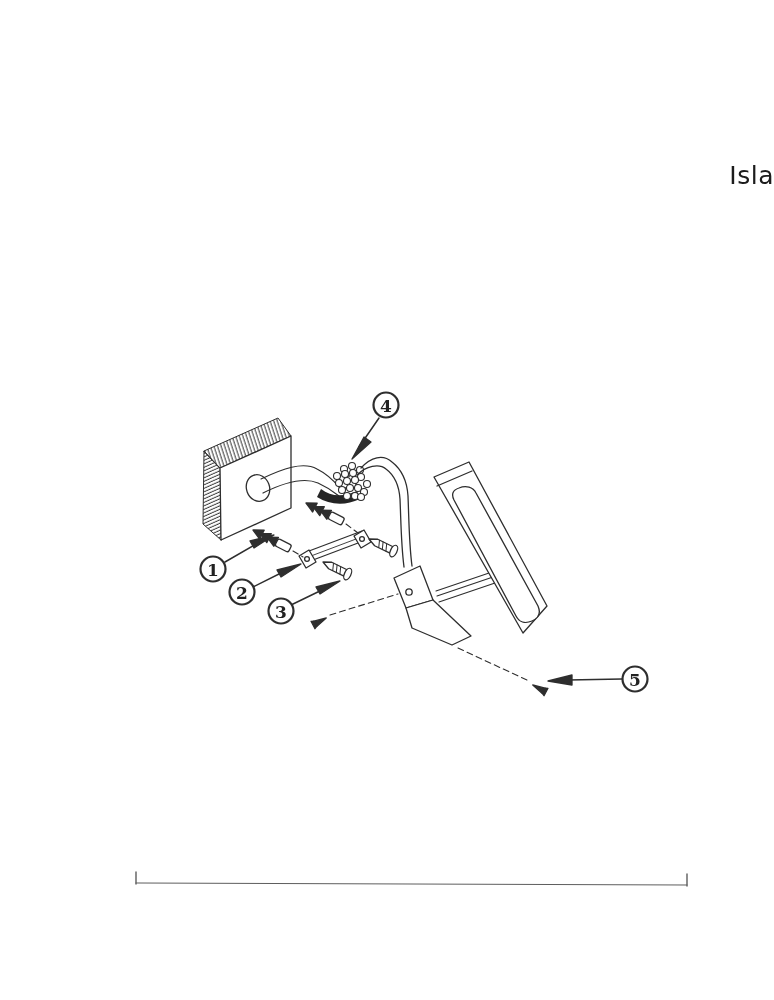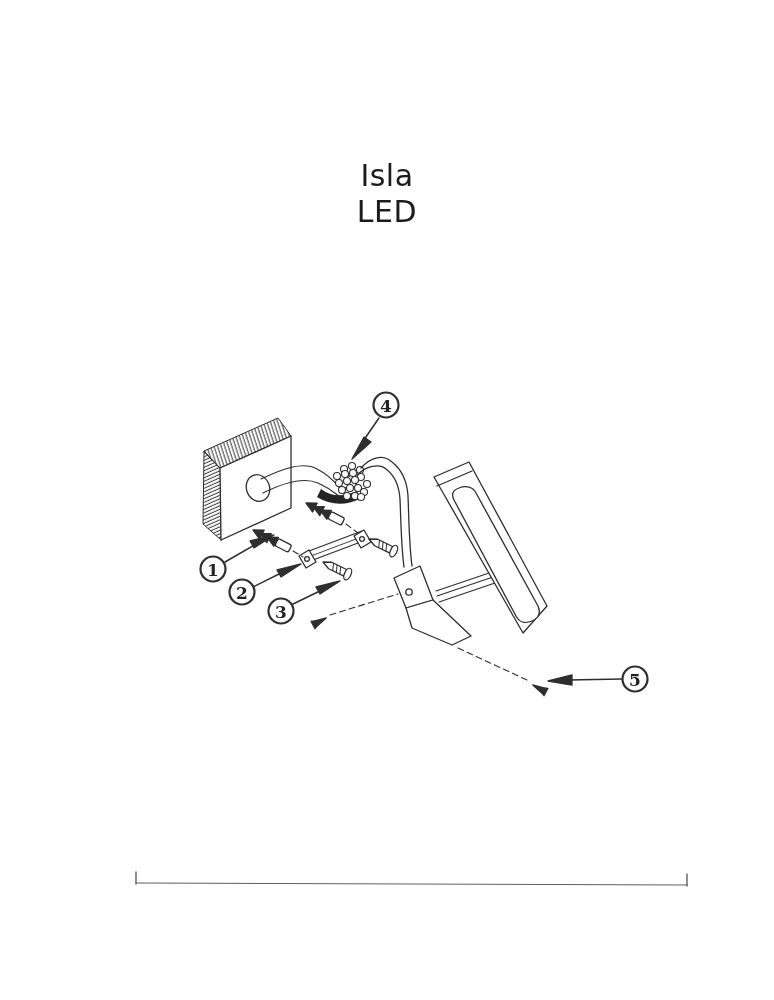--- a/index.html
+++ b/index.html
@@ -7,23 +7,23 @@
     position:relative;
     width:774px;height:1000px;
     margin:0 auto;
     background:#ffffff;
     font-family:"DejaVu Sans","Liberation Sans",sans-serif;
     overflow:hidden;
   }
   .title-block{
     position:absolute;
     top:158px;left:0;right:0;
-    text-align:center;
+    text-align:right;
     color:#1c1c1c;
-    font-size:30px;
+    font-size:25px;
     line-height:36px;
     letter-spacing:0.5px;
   }
   .diagram-svg{
     position:absolute;
     top:0;left:0;
     width:774px;height:1000px;
   }
   .diagram-svg path, .diagram-svg line, .diagram-svg ellipse, .diagram-svg circle, .diagram-svg polyline{
     vector-effect:none;
@@ -36,21 +36,20 @@
     stroke:none;
   }
 </style>
 </head>
 <body>
 
 <div class="page">
 
   <div class="title-block">
     <div>Isla</div>
-    <div>LED</div>
   </div>
 
   <svg class="diagram-svg" viewBox="0 0 774 1000" xmlns="http://www.w3.org/2000/svg" fill="none" stroke="#2e2e2e" stroke-width="1.3" stroke-linecap="round" stroke-linejoin="round">
 
     <defs>
       <pattern id="hatchTop" width="3.4" height="12" patternUnits="userSpaceOnUse" patternTransform="rotate(-18)">
         <line x1="1" y1="0" x2="1" y2="12" stroke="#3a3a3a" stroke-width="1"></line>
       </pattern>
       <pattern id="hatchLeft" width="12" height="3.2" patternUnits="userSpaceOnUse" patternTransform="rotate(-24)">
         <line x1="0" y1="1" x2="12" y2="1" stroke="#3a3a3a" stroke-width="1"></line>

